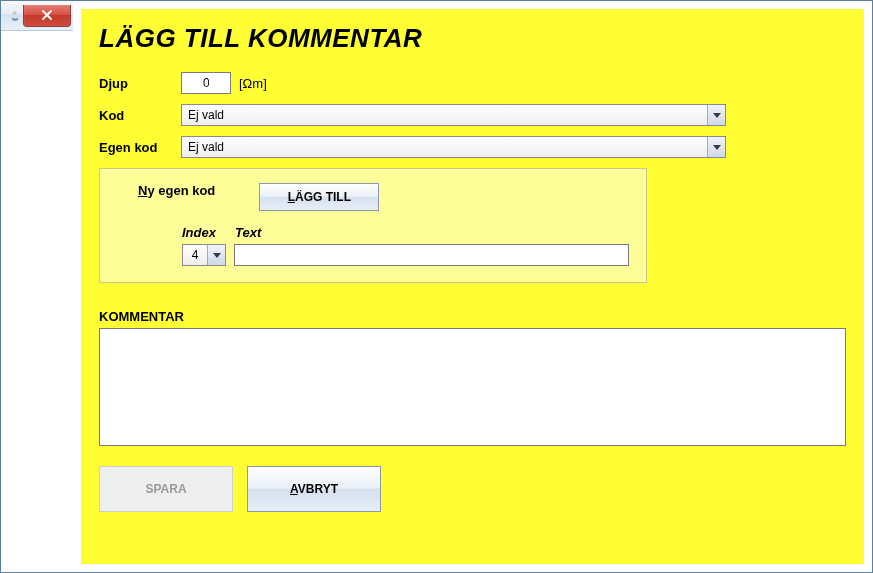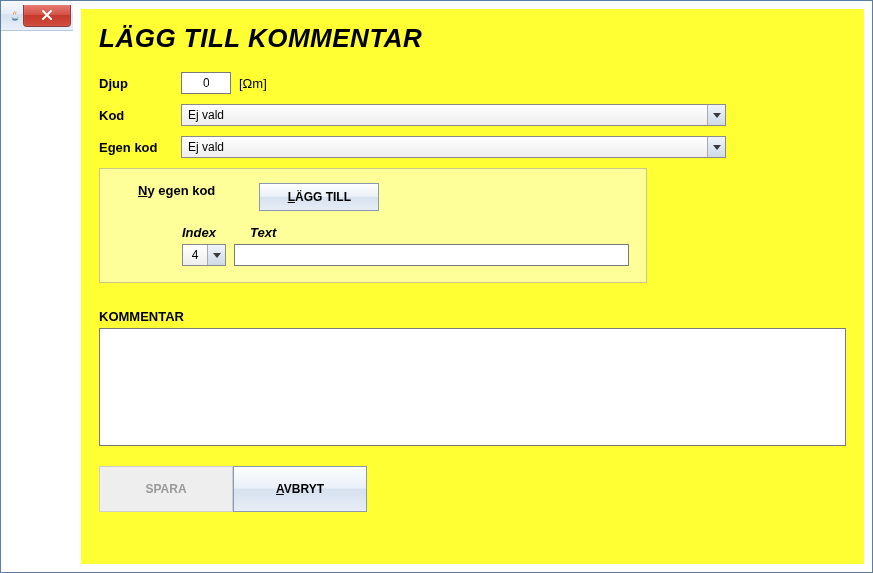--- a/index.html
+++ b/index.html
@@ -142,21 +142,21 @@
   .btn .ul { text-decoration: underline; }
   .btn.disabled {
     background: #eeeeee;
     border-color: #cfcfcf;
     color: #9a9a9a;
   }
 
   .headers {
     display:flex; font-weight:bold; font-style:italic; font-size:13px;
     margin-left: 68px;
-    gap: 34px;
+    gap: 19px;
     margin-bottom: 4px;
   }
   .index-row {
     display:flex; align-items:center; margin-left: 68px; gap: 8px;
   }
   .idx-combo { width: 44px; }
   .idx-combo .combo-text { justify-content:center; padding:2px 2px; }
   .txt-input {
     width: 395px; height:22px;
     border:1px solid #7a7a7a; background:#fff;
@@ -167,21 +167,21 @@
     font-weight: bold; font-size: 13px; margin-top: 26px; margin-bottom: 4px;
   }
   .comment-box {
     width: 100%; height: 118px;
     background:#fff; border:1px solid #7a7a7a;
     resize: none; font-size:12px; padding:4px;
     font-family: inherit;
   }
 
   .button-row {
-    display:flex; margin-top: 16px;
+    display:flex; gap: 14px; margin-top: 16px;
   }
   .big-btn {
     height: 46px; min-width: 134px;
     font-size: 12px; font-weight: bold;
     display:inline-flex; align-items:center; justify-content:center;
   }
 </style>
 </head>
 <body>
 

